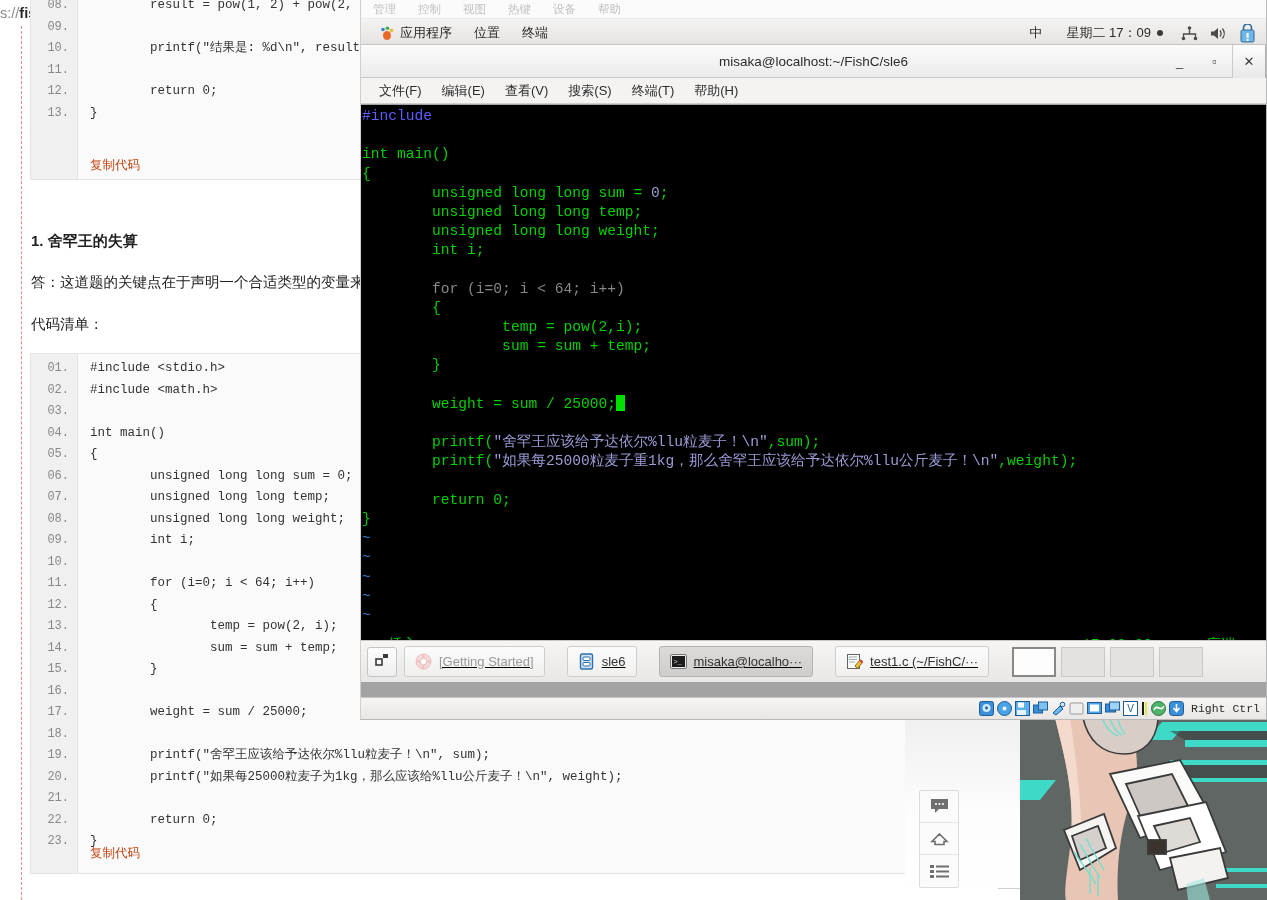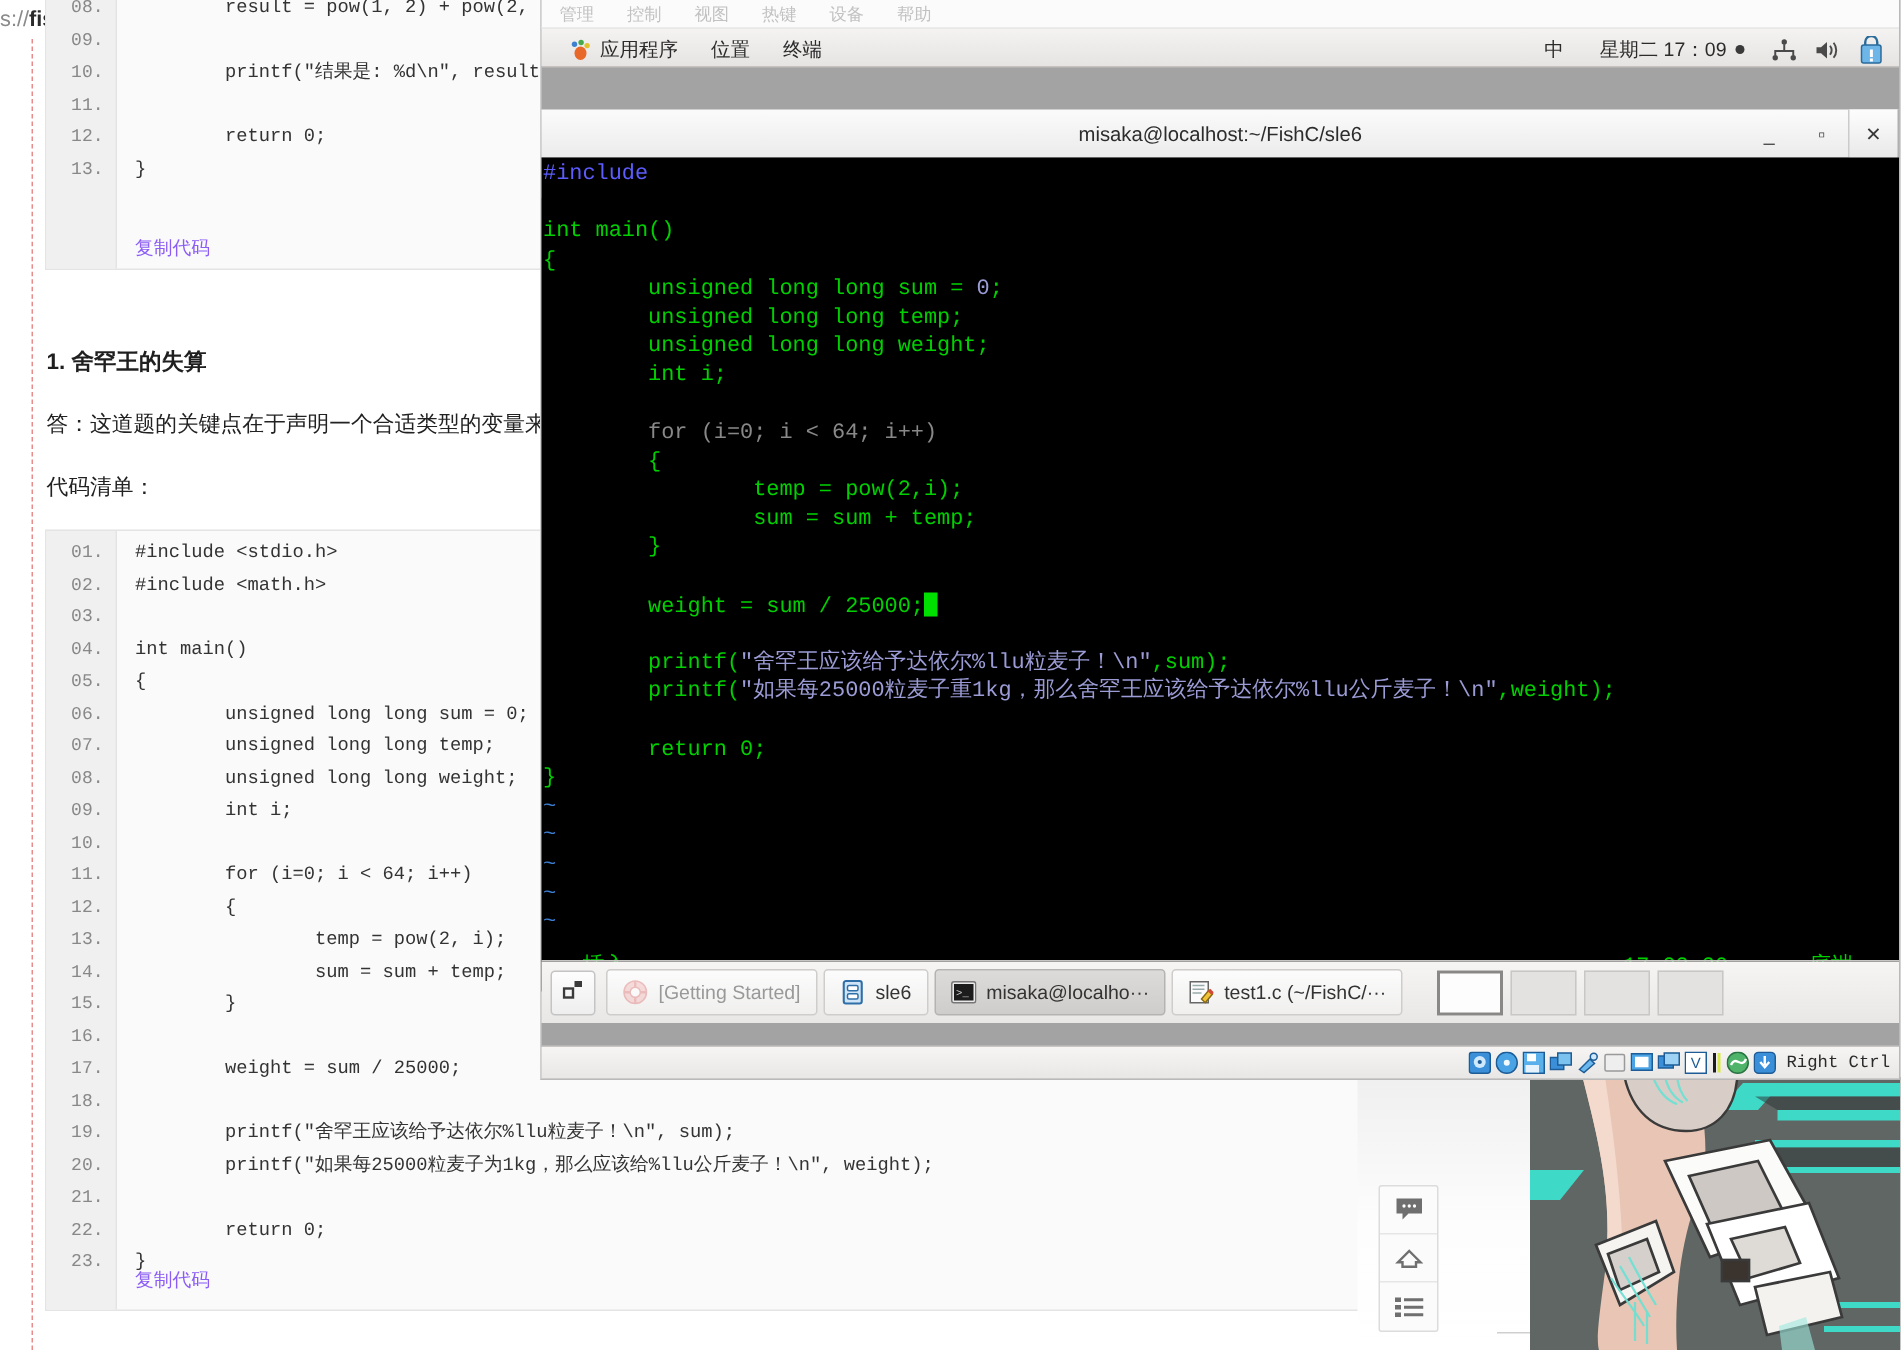--- a/index.html
+++ b/index.html
@@ -35,21 +35,21 @@
   .codeblock .gutter {
     position:absolute; left:0; top:0; bottom:0; width:47px;
     background:#f0f0f0; border-right:1px solid #e4e4e4;
   }
   .code-line { display:flex; height:21.5px; line-height:21.5px; font-size:12.5px; }
   .code-line .ln {
     width:47px; min-width:47px; text-align:right; padding-right:9px;
     color:#888888; font-size:12px;
   }
   .code-line .ct { padding-left:12px; color:#333333; white-space:pre; }
-  .copy-link { color:#8b5cf6; font-size:12.5px; padding-left:59px; line-height:20px;
+  .copy-link { color:#c2410c; font-size:12.5px; padding-left:59px; line-height:20px;
                font-family:"Liberation Sans", sans-serif; }
 
   .h-title { font-size:15px; font-weight:bold; color:#1f1f1f; }
   .p-text  { font-size:14.5px; color:#222222; }
 
   
   .side-btns {
     position:absolute; left:919px; top:790px; width:40px;
     border:1px solid #dcdcdc; background:#fbfbfb; border-radius:2px;
   }
@@ -92,21 +92,21 @@
   .gp-right { position:absolute; right:4px; display:flex; align-items:center; gap:0; }
   .gp-right .gp-item { padding:0 12px; }
   .tray-ico { display:flex; align-items:center; padding:0 6px; }
 
   
   .term-win { position:absolute; left:0px; top:45px; width:905px; height:616px; }
   .term-title {
     height:33px; background:linear-gradient(180deg,#fbfbfb 0%, #ebebeb 100%);
     border-bottom:1px solid #c8c8c8;
     display:flex; align-items:center; justify-content:center; position:relative;
-    font-size:13.5px; color:#2c2c2c;margin-top:28px;
+    font-size:13.5px; color:#2c2c2c;
   }
   .win-btns { position:absolute; right:0; top:0; height:33px; display:flex; align-items:stretch; }
   .win-btn { width:35px; display:flex; align-items:center; justify-content:center;
              font-size:13px; color:#3a3a3a; }
   .win-btn.close { width:34px; background:linear-gradient(180deg,#fdfdfd,#e8e8e8);
                    border-left:1px solid #cbcbcb; border-right:1px solid #b0b0b0; }
   .term-menubar {
     height:26px; background:#f4f3f2; border-bottom:1px solid #d2d0ce;
     display:flex; align-items:center; padding-left:10px; gap:4px;
     font-size:13px; color:#2d2d2d;
@@ -525,21 +525,21 @@
 
     <div class="taskbar">
       <div class="tb-showdesk">
         <span>
           <svg width="15" height="15" viewBox="0 0 15 15">
             <rect x="1" y="7" width="6" height="6" fill="none" stroke="#3a3a3a" stroke-width="1.6"></rect>
             <rect x="8" y="2" width="5" height="4" fill="#3a3a3a"></rect>
           </svg>
         </span>
       </div>
-      <div id="tb-tasks" style="display:flex; align-items:flex-start; gap:4px;">
+      <div id="tb-tasks" style="display:flex; align-items:flex-start; gap:22px;text-decoration:underline;">
           <div class="tb-task dim">
             <span style="display: flex; align-items: center; opacity: 0.45;">
               <svg width="17" height="17" viewBox="0 0 17 17">
                 <circle cx="8.5" cy="8.5" r="7.5" fill="#f2b8b8" stroke="#d77"></circle>
                 <circle cx="8.5" cy="8.5" r="3.4" fill="#fff" stroke="#d77"></circle>
                 <path d="M8.5 1 V5 M8.5 12 V16 M1 8.5 H5 M12 8.5 H16" stroke="#d77" stroke-width="1.6"></path>
               </svg>
             </span>
             <span>[Getting Started]</span>
           </div>

